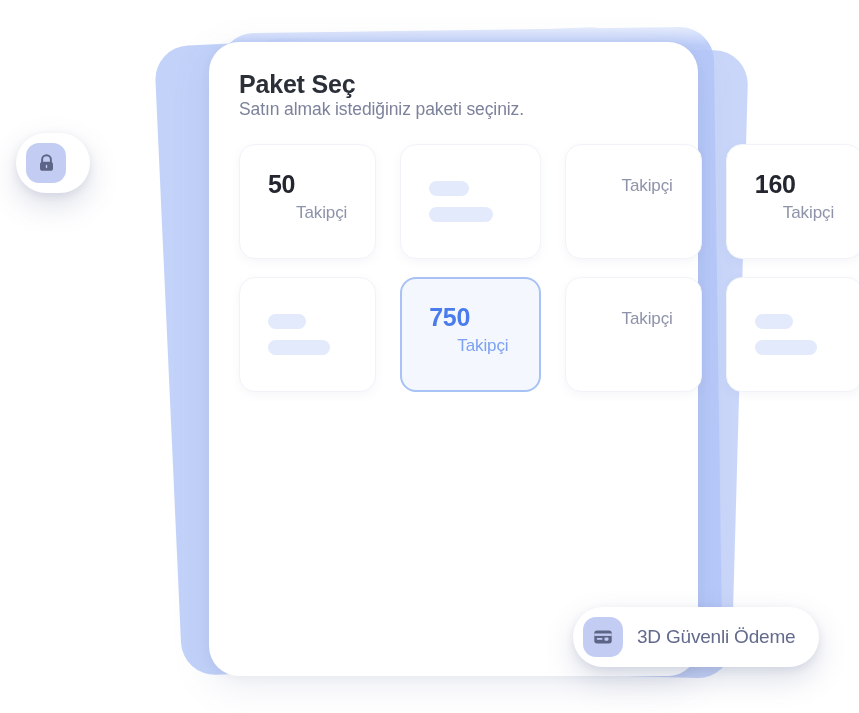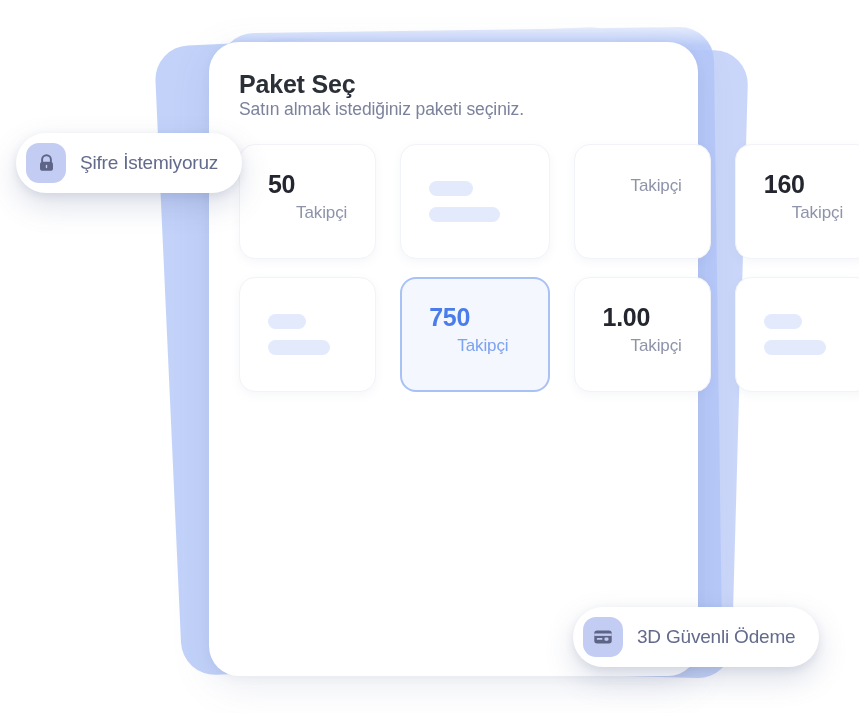--- a/index.html
+++ b/index.html
@@ -128,21 +128,21 @@
     font-size: 17px;
     color: #8e93aa;
     letter-spacing: -.1px;
     margin-left: 28px;
   }
 
   
   .pkg-card.selected {
     background: #f4f7fe;
     border: 2px solid #a8c2f5;
-    padding: 25px 39px 0 27px;
+    padding: 25px 30px 0 27px;
     box-shadow: none;
   }
   .pkg-card.selected .pkg-amount { color: #4a7deb; }
   .pkg-card.selected .pkg-unit   { color: #7ca2f0; }
 
   
   .pkg-card.skeleton {
     display: flex;
     flex-direction: column;
     justify-content: center;
@@ -234,41 +234,39 @@
         <div class="skel-bar short"></div>
         <div class="skel-bar long"></div>
       </div>
 
       <div class="pkg-card selected">
         <div class="pkg-amount">750</div>
         <div class="pkg-unit">Takipçi</div>
       </div>
 
       <div class="pkg-card">
-        <div class="pkg-amount">1.00</div>
         <div class="pkg-unit">Takipçi</div>
       </div>
 
       <div class="pkg-card skeleton">
         <div class="skel-bar short"></div>
         <div class="skel-bar long"></div>
       </div>
 
     </div>
   </div>
 
   <div class="badge" id="badge-secure-password">
     <div class="badge-icon">
       <svg width="21" height="21" viewBox="0 0 24 24" aria-hidden="true">
         <path d="M7 10V7.5a5 5 0 0 1 10 0V10" fill="none" stroke="#5d6486" stroke-width="2.2" stroke-linecap="round"></path>
         <rect x="4.6" y="10" width="14.8" height="10.4" rx="3" fill="#5d6486"></rect>
         <rect x="11.2" y="13.4" width="1.6" height="4" rx="0.8" fill="#c3cdf4"></rect>
       </svg>
     </div>
-    <div class="badge-label">Şifre İstemiyoruz</div>
   </div>
 
   <div class="badge" id="badge-3d-payment">
     <div class="badge-icon">
       <svg width="22" height="22" viewBox="0 0 24 24" aria-hidden="true">
         <rect x="2.5" y="5" width="19" height="14" rx="3" fill="#5d6486"></rect>
         <rect x="2.5" y="8.2" width="19" height="2.6" fill="#c3cdf4"></rect>
         <rect x="5.2" y="13.2" width="6.2" height="1.9" rx="0.95" fill="#c3cdf4"></rect>
         <rect x="13.6" y="12.6" width="4.4" height="3.4" rx="1.2" fill="#c3cdf4"></rect>
       </svg>

